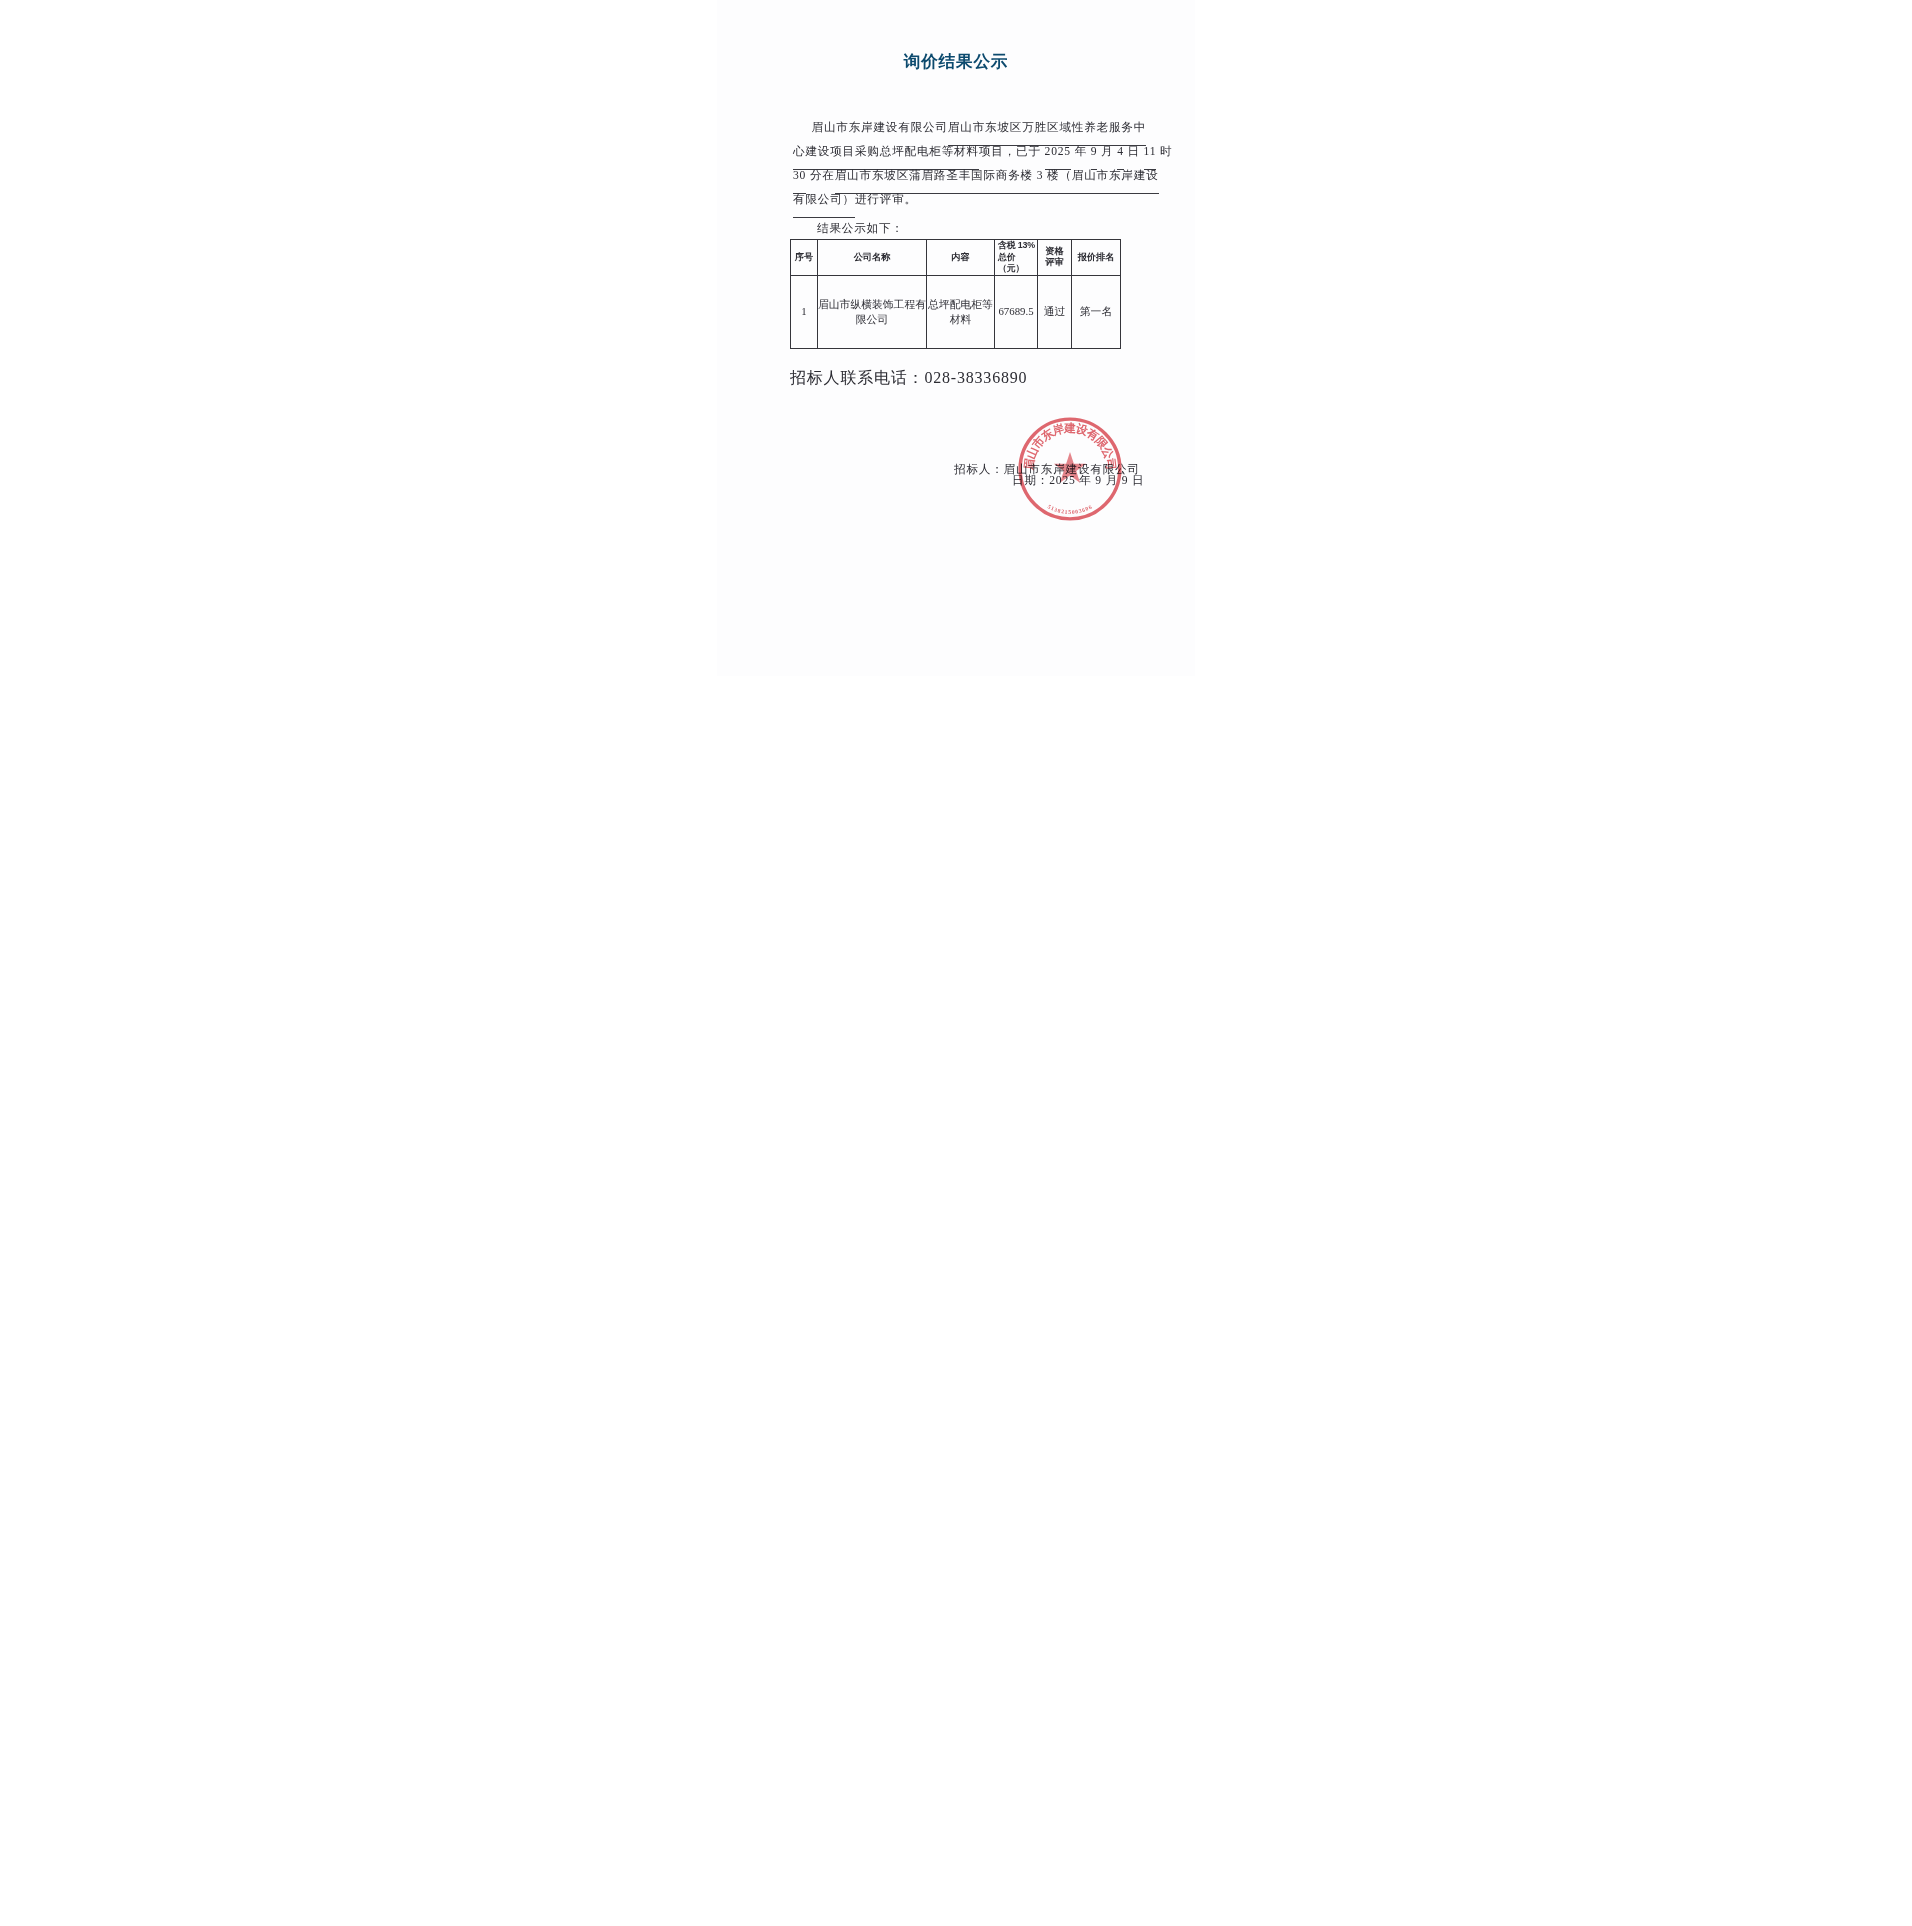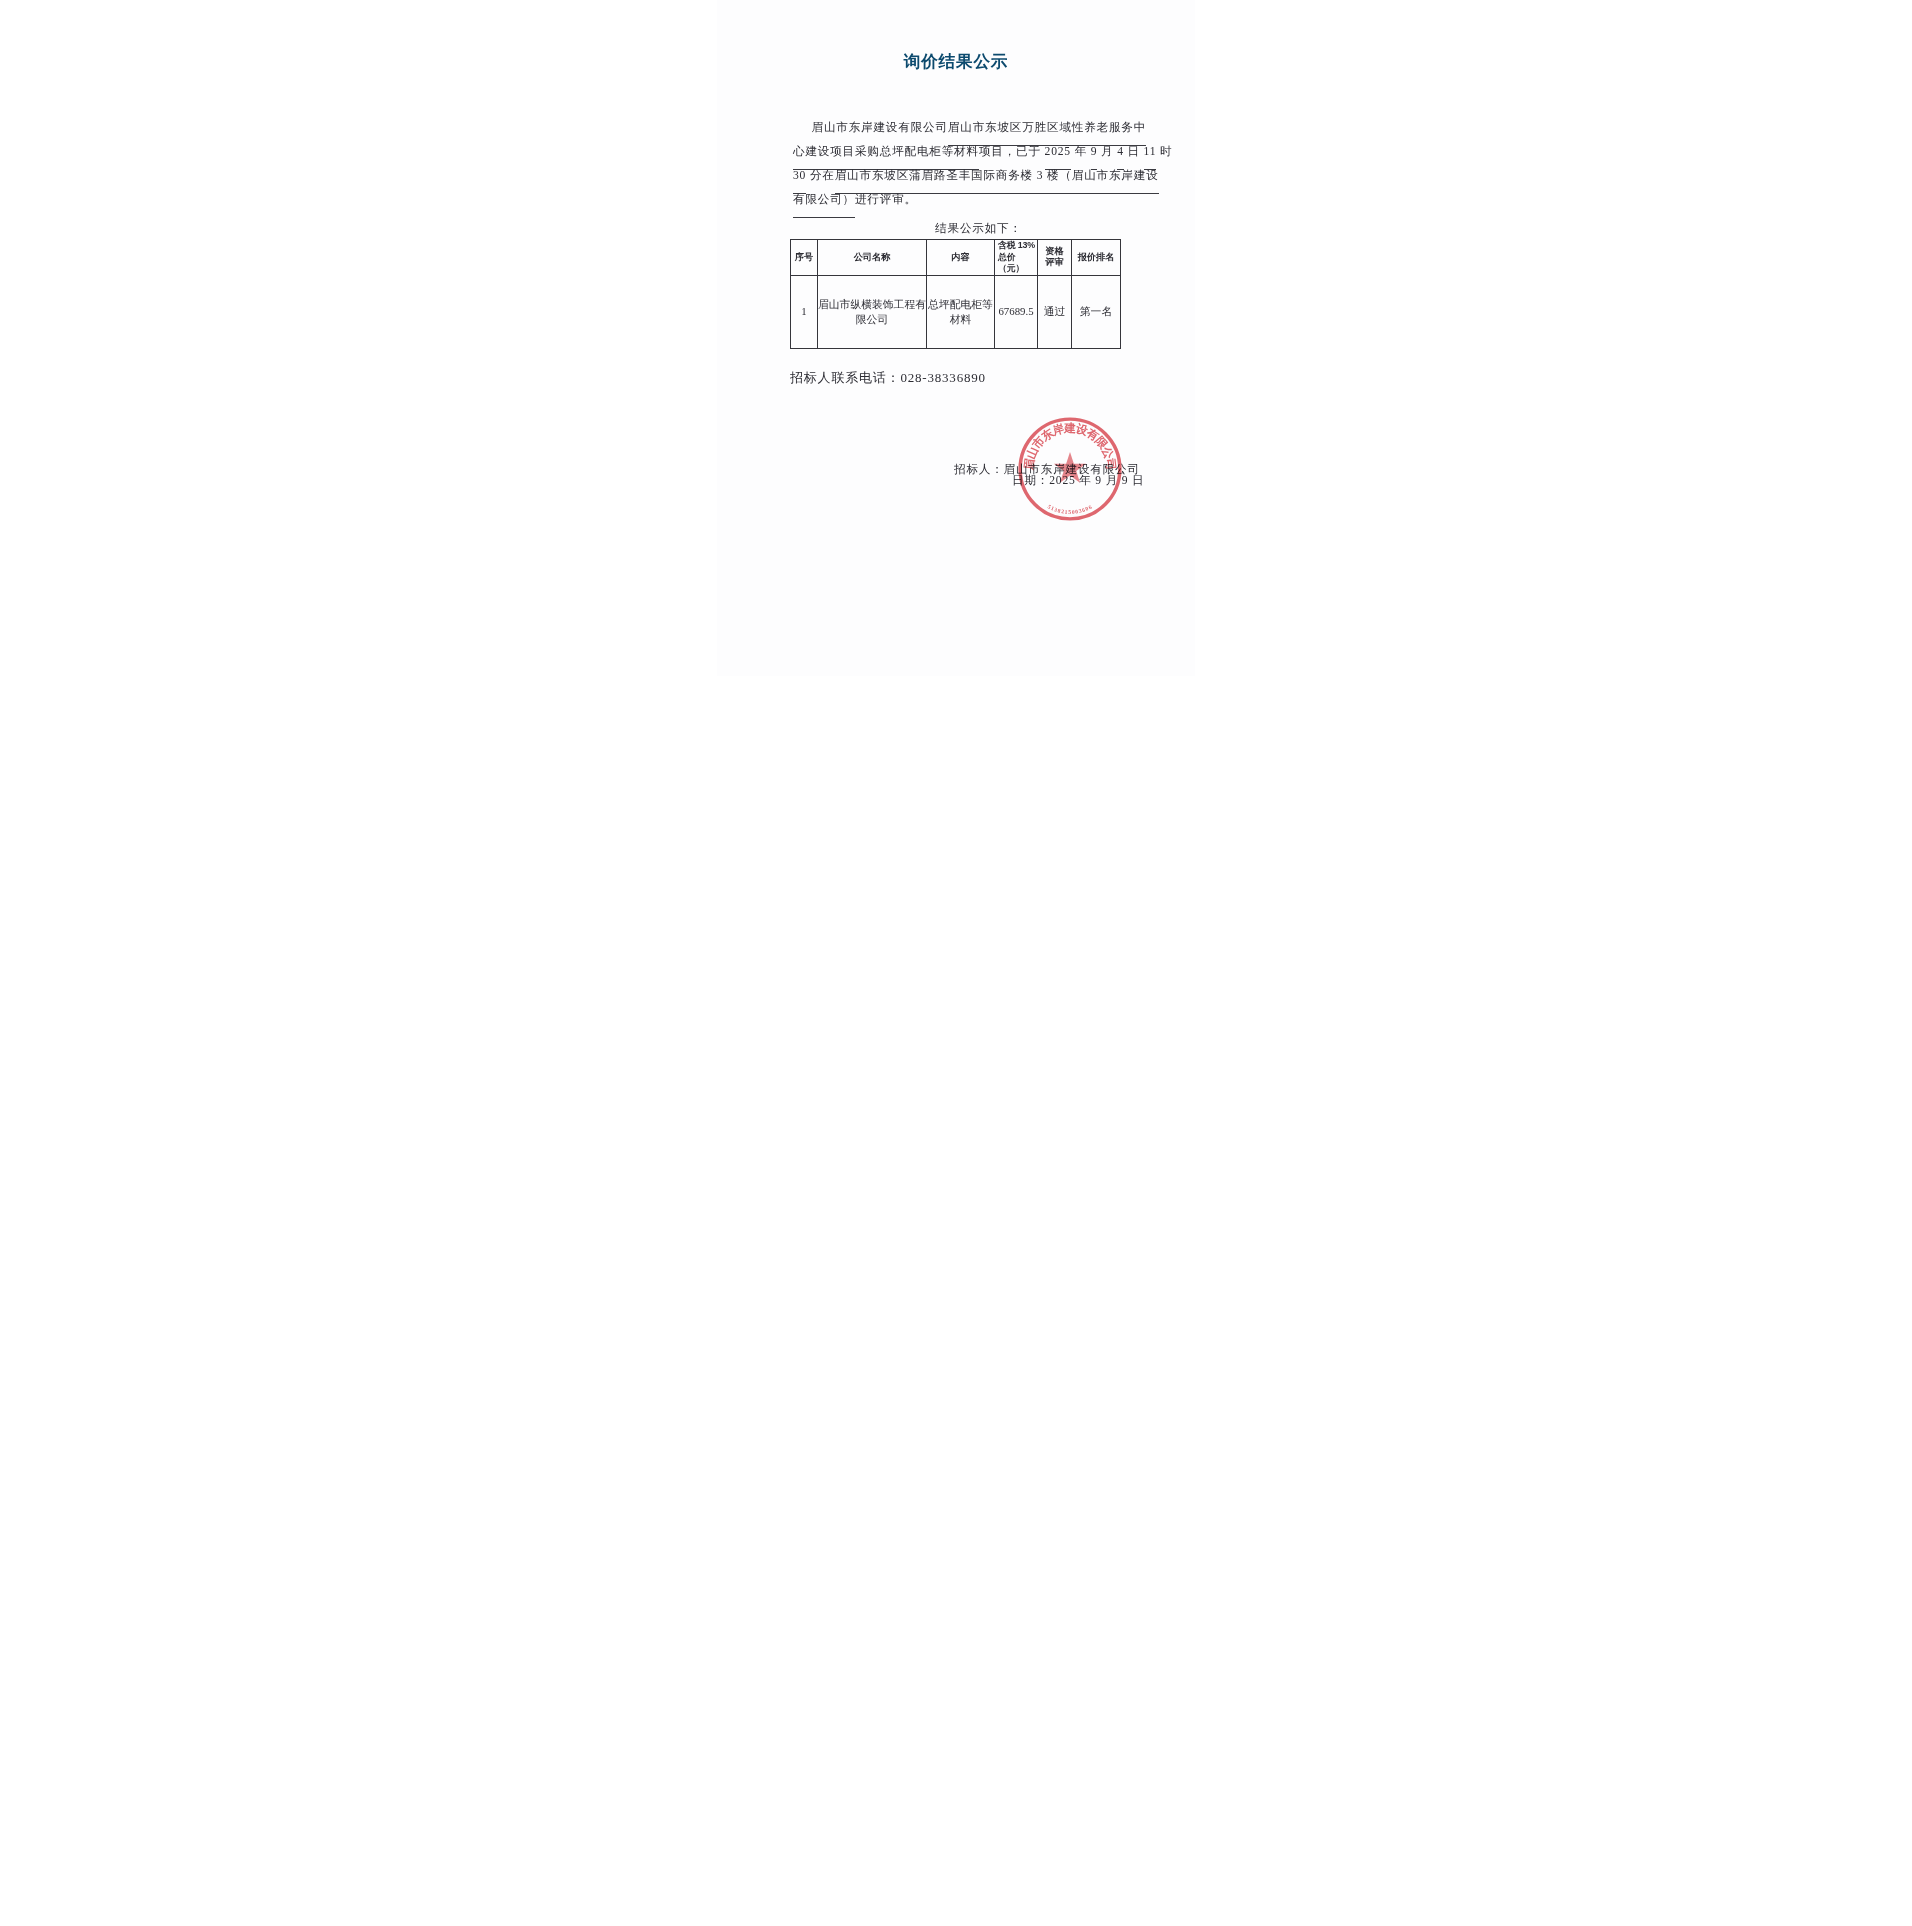--- a/index.html
+++ b/index.html
@@ -20,21 +20,21 @@
     color:#0c4a6e;
   }
   .para{
     position:absolute;top:116px;left:76px;width:347px;
     font-size:11.6px;letter-spacing:0.8px;line-height:24px;
     white-space:nowrap;
   }
   .para .line{height:24px;}
   .indent1{padding-left:18.5px;}
   .u{border-bottom:0.8px solid #3b3b41;padding-bottom:11px;}
-  .intro-line{margin-top:4.6px;padding-left:24px;text-align:center;}
+  .intro-line{margin-top:4.6px;padding-left:24px;}
   .results-table{
     position:absolute;top:239px;left:73px;
     border-collapse:collapse;table-layout:fixed;width:330px;
     color:#2c2c33;
   }
   .results-table th,.results-table td{
     border:0.8px solid #35353b;
     text-align:center;vertical-align:middle;
     overflow:hidden;padding:0;
   }
@@ -49,21 +49,21 @@
     font-size:10.8px;line-height:14.6px;height:72px;
   }
   .col-no{width:27px;}
   .col-company{width:109px;}
   .col-content{width:68px;}
   .col-price{width:43px;}
   .col-qual{width:34px;}
   .col-rank{width:49px;}
   .contact-line{
     position:absolute;top:366px;left:73px;
-    font-size:13px;letter-spacing:0.8px;line-height:24px;white-space:nowrap;
+    font-size:16px;letter-spacing:0.8px;line-height:24px;white-space:nowrap;
   }
   .bidder-line{
     position:absolute;top:444px;left:237px;
     font-size:11.6px;letter-spacing:0.8px;line-height:24px;white-space:nowrap;margin-top:14px;
   }
   .date-line{
     position:absolute;top:469px;left:295px;
     font-size:11.6px;letter-spacing:0.8px;line-height:24px;white-space:nowrap;text-align:center;
   }
   .seal{

